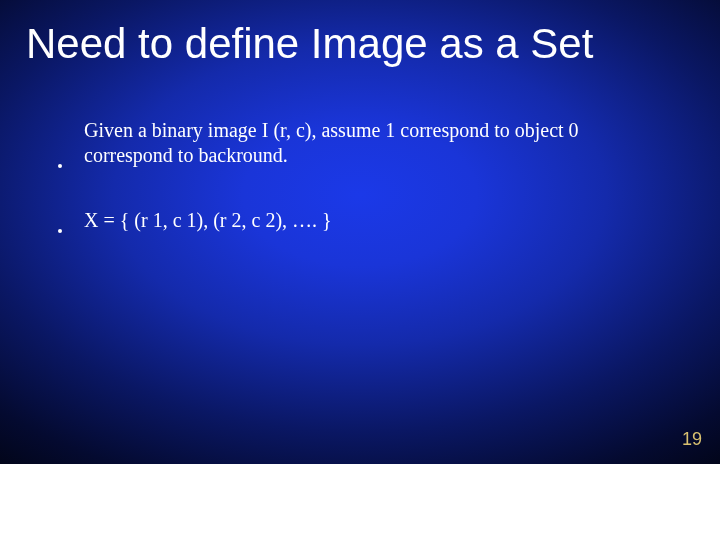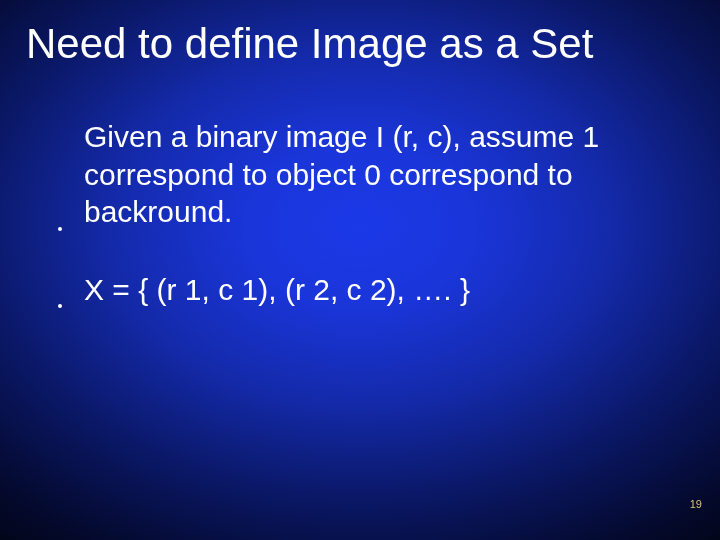--- a/index.html
+++ b/index.html
@@ -5,21 +5,21 @@
   html, body {
     margin: 0;
     padding: 0;
     width: 720px;
     height: 540px;
     overflow: hidden;
     font-family: Arial, "Helvetica Neue", Helvetica, sans-serif;
   }
   .slide {
     width: 720px;
-    height: 540px;
+    height: 464px;
     background: radial-gradient(ellipse 90% 85% at 50% 42%,
                 #1b39e8 0%,
                 #1a35d8 18%,
                 #142aab 38%,
                 #0a1764 60%,
                 #040a30 78%,
                 #000000 100%);
     position: relative;
     box-sizing: border-box;
     color: #ffffff;
@@ -36,45 +36,46 @@
   }
   .body {
     position: absolute;
     top: 118px;
     left: 58px;
     right: 50px;
   }
   .bullet {
     display: flex;
     align-items: flex-end;
-    font-size: 30px;
+    font-size: 20px;
     line-height: 1.25;
     color: #ffffff;
     margin-bottom: 2px;
+    font-family: Liberation Serif, serif;
   }
   .bullet .dot {
     flex: 0 0 auto;
     width: 4px;
     height: 4px;
     background: #ffffff;
     border-radius: 50%;
     margin-top: 16px;
     margin-right: 22px;
   }
   .bullet .text {
     flex: 1 1 auto;
   }
   .gap {
     height: 38px;
   }
   .page-number {
     position: absolute;
-    bottom: 30px;
+    bottom: 14px;
     right: 18px;
-    font-size: 11px;
+    font-size: 18px;
     color: #d8c070;
   }
 </style>
 </head>
 <body>
 
 <div class="slide">
 
   <div class="title">Need to define Image as a Set</div>
 

